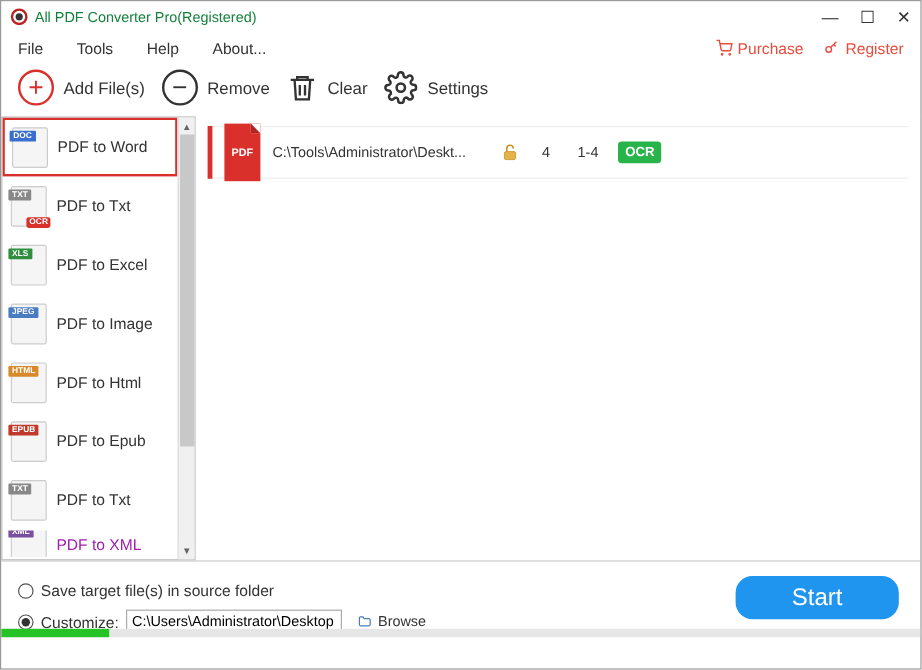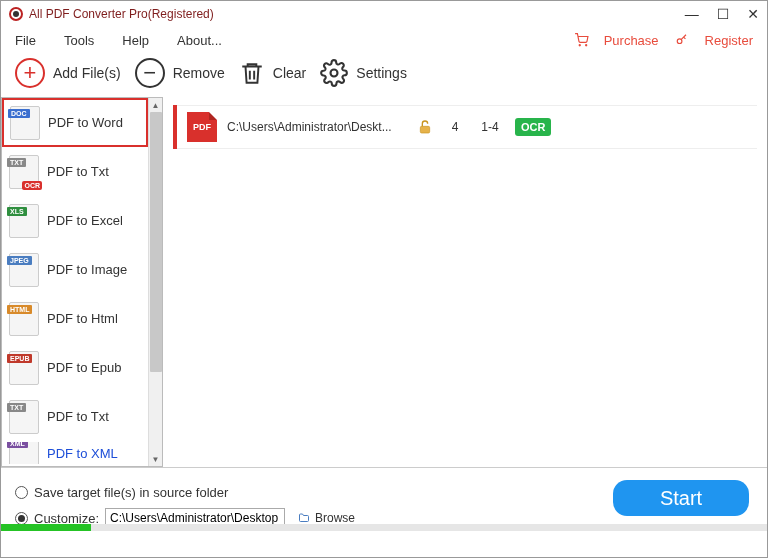--- a/index.html
+++ b/index.html
@@ -1,26 +1,26 @@
 <!DOCTYPE html>
 <html><head>
 <meta charset="utf-8">
 <style>
 * { box-sizing: border-box; margin: 0; padding: 0; }
 body { font-family: "Segoe UI", Tahoma, sans-serif; font-size: 13px; color: #333; background: #fff; width: 768px; height: 558px; overflow: hidden; border: 1px solid #999; position: relative; }
 .titlebar { display: flex; align-items: center; height: 26px; padding: 0 8px; }
 .titlebar .app-icon { width: 14px; height: 14px; border-radius: 50%; border: 2px solid #b22; margin-right: 6px; position: relative; }
 .titlebar .app-icon::after { content: ""; position: absolute; width: 6px; height: 6px; background: #333; border-radius: 50%; top: 2px; left: 2px; }
-.titlebar .title { font-size: 12px; color: #7f1d1d; flex: 1; }
+.titlebar .title { font-size: 12px; color: #15803d; flex: 1; }
 .win-controls { display: flex; gap: 18px; font-size: 14px; color: #333; }
 .win-btn { cursor: pointer; }
 .menubar { display: flex; align-items: center; height: 26px; padding: 0 14px; }
 .menubar .menu-item { margin-right: 28px; font-size: 13px; color: #333; cursor: pointer; }
 .menubar .spacer { flex: 1; }
-.menubar .right-link { display: inline-flex; align-items: center; gap: 15px; margin-left: 16px; font-size: 13px; cursor: pointer; }
+.menubar .right-link { display: inline-flex; align-items: center; gap: 4px; margin-left: 16px; font-size: 13px; cursor: pointer; }
 .menubar .right-link.purchase { color: #e84c3d; }
 .menubar .right-link.register { color: #e84c3d; }
 .toolbar { display: flex; align-items: center; height: 44px; padding: 4px 14px 8px; gap: 14px; border-bottom: 1px solid #fff; }
 .tb-btn { display: inline-flex; align-items: center; gap: 8px; cursor: pointer; font-size: 14px; color: #333; }
 .circ { width: 30px; height: 30px; border: 2px solid #333; border-radius: 50%; display: flex; align-items: center; justify-content: center; }
 .circ.red { border-color: #d9302c; color: #d9302c; }
 .circ .plus::before { content: "+"; font-size: 22px; line-height: 1; font-weight: 300; }
 .circ .minus::before { content: "−"; font-size: 22px; line-height: 1; font-weight: 300; }
 .trash { width: 26px; height: 26px; display: flex; align-items: center; justify-content: center; }
 .gear { width: 28px; height: 28px; display: flex; align-items: center; justify-content: center; }
@@ -33,21 +33,21 @@
 .sb-icon .tag { position: absolute; top: 2px; left: -3px; font-size: 7px; font-weight: bold; color: #fff; padding: 1px 3px; border-radius: 1px; }
 .sb-icon .ocr { position: absolute; bottom: -2px; right: -4px; background: #d9302c; color: #fff; font-size: 7px; font-weight: bold; padding: 1px 2px; border-radius: 2px; }
 .scrollbar { width: 14px; background: #f0f0f0; position: relative; border-left: 1px solid #ddd; }
 .scroll-up, .scroll-down { position: absolute; width: 100%; height: 14px; background: #f0f0f0; display: flex; align-items: center; justify-content: center; font-size: 8px; color: #666; cursor: pointer; }
 .scroll-up { top: 0; }
 .scroll-down { bottom: 0; }
 .thumb { position: absolute; top: 14px; width: 12px; left: 1px; height: 260px; background: #c8c8c8; border-radius: 1px; cursor: pointer; }
 .content { flex: 1; padding: 8px 10px; }
 .file-row { display: flex; align-items: center; height: 44px; gap: 10px; border-top: 1px solid #eee; border-bottom: 1px solid #eee; }
 .selbar { width: 4px; height: 44px; background: #d9302c; }
-.pdf-icon { width: 30px; height: 30px; background: #d9302c; position: relative; display: flex; align-items: center; justify-content: center; color: #fff; font-size: 9px; font-weight: bold; }
+.pdf-icon { width: 30px; height: 48px; background: #d9302c; position: relative; display: flex; align-items: center; justify-content: center; color: #fff; font-size: 9px; font-weight: bold; }
 .pdf-icon::before { content: ""; position: absolute; top: 0; right: 0; border-top: 8px solid #fff; border-left: 8px solid #b02520; }
 .fname { width: 180px; white-space: nowrap; overflow: hidden; text-overflow: ellipsis; font-size: 12px; }
 .fpath { width: 180px; white-space: nowrap; overflow: hidden; text-overflow: ellipsis; font-size: 12px; }
 .lock { width: 18px; color: #d4a020; font-size: 16px; }
 .pages { width: 20px; text-align: center; font-size: 12px; }
 .range { width: 30px; text-align: center; font-size: 12px; }
 .ocr-badge { background: #28b44b; color: #fff; font-size: 11px; font-weight: bold; padding: 3px 6px; border-radius: 3px; }
 .bottom { border-top: 1px solid #ccc; padding: 13px 14px 0; height: 64px; position: relative; }
 .opt-row { display: flex; align-items: center; height: 22px; gap: 6px; font-size: 13px; }
 .radio { width: 13px; height: 13px; border: 1px solid #555; border-radius: 50%; display: inline-flex; align-items: center; justify-content: center; cursor: pointer; }
@@ -170,37 +170,37 @@
       <div class="sb-item">
         <div class="sb-icon">
             <span class="tag" style="background:#888">TXT</span>
           </div>
         <span>PDF to Txt</span>
       </div>
       <div class="sb-item" style="height:24px;overflow:hidden">
         <div class="sb-icon">
             <span class="tag" style="background:#7a4fa0">XML</span>
           </div>
-        <span style="color:#1d4ed8">PDF to XML</span>
+        <span style="color:#a21caf">PDF to XML</span>
       </div>
     </div>
     <div class="scrollbar">
       <div class="scroll-up">▲</div>
       <div class="thumb"></div>
       <div class="scroll-down">▼</div>
     </div>
   </div>
 
   <div class="content">
     <div class="file-row">
       <div class="selbar"></div>
       <div class="pdf-icon">
           <span>PDF</span>
         </div>
-      <div class="fpath">C:\Users\Administrator\Deskt...</div>
+      <div class="fpath">C:\Tools\Administrator\Deskt...</div>
       <div class="lock">
         <svg width="16" height="18" viewBox="0 0 24 24" fill="#e6b24a" stroke="#c8941f" stroke-width="1">
             <rect x="5" y="11" width="14" height="10" rx="2"></rect>
             <path d="M8 11V7a4 4 0 0 1 8 0" fill="none" stroke-width="2"></path>
           </svg>
       </div>
       <div class="pages">4</div>
       <div class="range">1-4</div>
       <div class="ocr-badge">OCR</div>
     </div>

